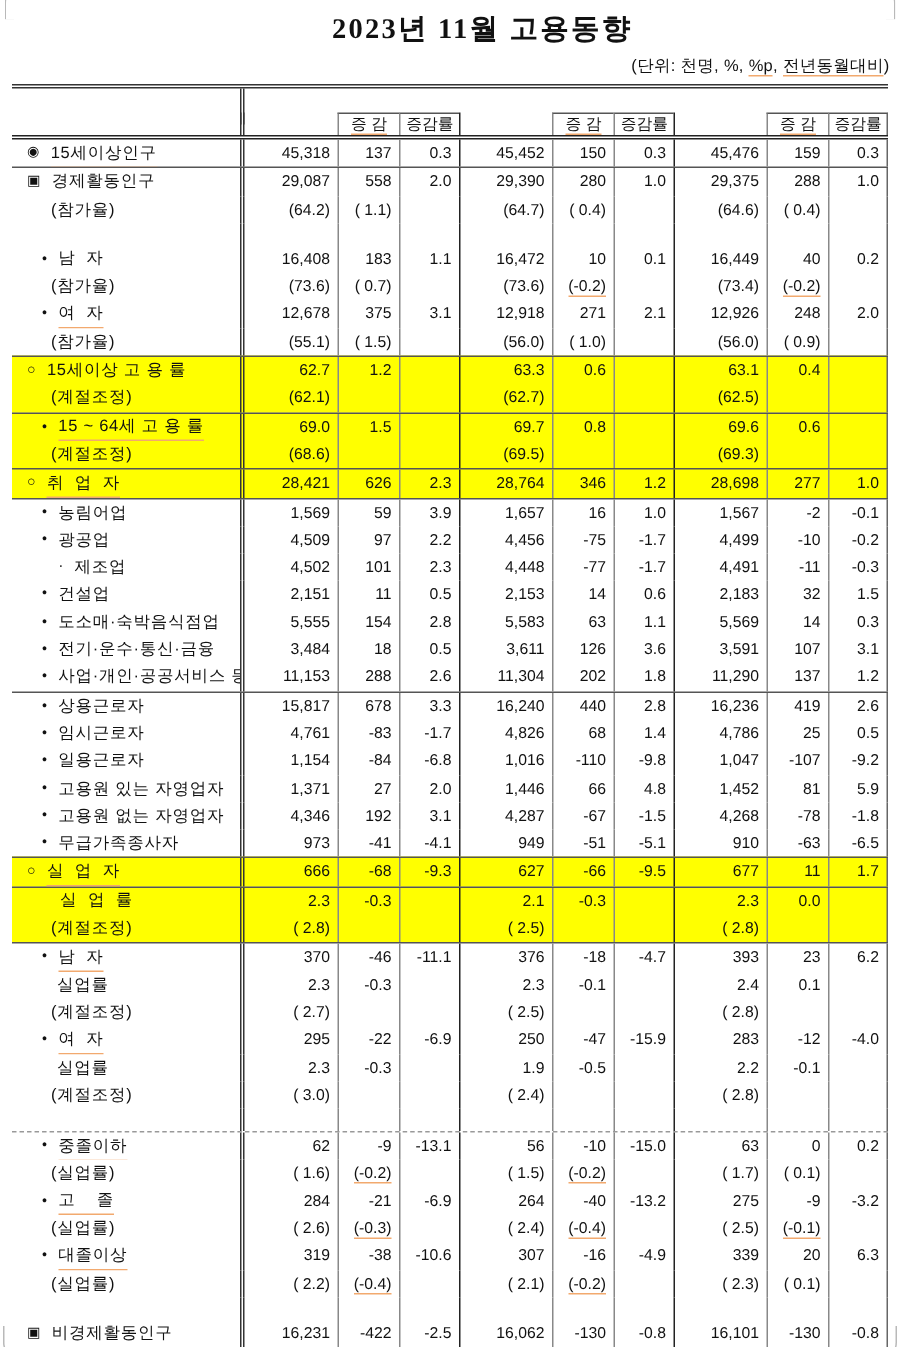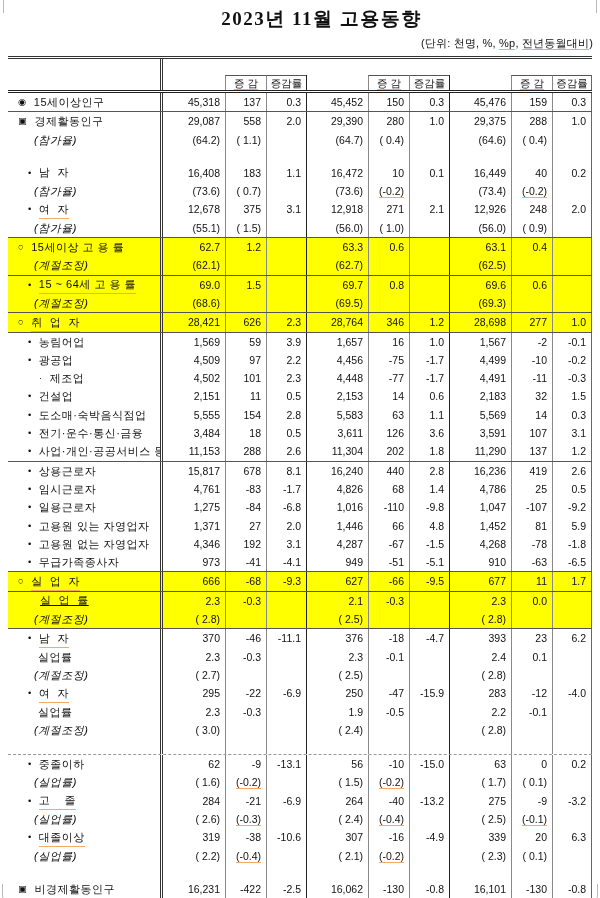--- a/index.html
+++ b/index.html
@@ -44,23 +44,23 @@
   .row.bts{border-top:1px solid #555;}
   .row.btd{border-top:1px dashed #999;}
   .lab{
     border-right:3px double #333;font-size:11px;white-space:pre;
     display:flex;align-items:center;letter-spacing:0.5px;
   }
   .pfx{margin-right:7px;font-size:9.5px;flex:none;}
   .ind0{padding-left:10px;}
   .ind1{padding-left:20px;}
   .ind2{padding-left:31px;}
-  .ind3{padding-left:26px;font-style:italic;}
+  .ind3{padding-left:26px;}
   .ind4{padding-left:30px;}
-  .ind5{padding-left:32px;text-decoration:underline;}
+  .ind5{padding-left:32px;}
   .num{font-size:10.5px;text-align:right;padding-right:5px;white-space:pre;}
   .num.last{border-right:1px solid #666;}
   
   .corner{position:absolute;width:20px;height:22px;border:0 solid #b9b9b9;}
   .tl{left:3px;top:-10px;border-left-width:1.5px;border-top-width:1.5px;border-top-left-radius:12px;}
   .tr{right:3px;top:-10px;border-right-width:1.5px;border-top-width:1.5px;border-top-right-radius:12px;}
   .bl{left:2px;bottom:-9px;border-left-width:1.5px;border-bottom-width:1.5px;border-bottom-left-radius:12px;}
   .br{right:2px;bottom:-9px;border-right-width:1.5px;border-bottom-width:1.5px;border-bottom-right-radius:12px;}
 </style>
 </head>
@@ -331,21 +331,21 @@
         <div class="cell num thin"><span>202</span></div>
         <div class="cell num thin"><span>1.8</span></div>
         <div class="cell num gs"><span>11,290</span></div>
         <div class="cell num thin"><span>137</span></div>
         <div class="cell num thin last"><span>1.2</span></div>
       </div>
       <div class="row bts">
         <div class="cell lab ind1"><span class="pfx">•</span><span>상용근로자</span></div>
         <div class="cell num"><span>15,817</span></div>
         <div class="cell num thin"><span>678</span></div>
-        <div class="cell num thin"><span>8.1</span></div>
+        <div class="cell num thin"><span>3.3</span></div>
         <div class="cell num gs"><span>16,240</span></div>
         <div class="cell num thin"><span>440</span></div>
         <div class="cell num thin"><span>2.8</span></div>
         <div class="cell num gs"><span>16,236</span></div>
         <div class="cell num thin"><span>419</span></div>
         <div class="cell num thin last"><span>2.6</span></div>
       </div>
       <div class="row">
         <div class="cell lab ind1"><span class="pfx">•</span><span>임시근로자</span></div>
         <div class="cell num"><span>4,761</span></div>
@@ -353,21 +353,21 @@
         <div class="cell num thin"><span>-1.7</span></div>
         <div class="cell num gs"><span>4,826</span></div>
         <div class="cell num thin"><span>68</span></div>
         <div class="cell num thin"><span>1.4</span></div>
         <div class="cell num gs"><span>4,786</span></div>
         <div class="cell num thin"><span>25</span></div>
         <div class="cell num thin last"><span>0.5</span></div>
       </div>
       <div class="row">
         <div class="cell lab ind1"><span class="pfx">•</span><span>일용근로자</span></div>
-        <div class="cell num"><span>1,275</span></div>
+        <div class="cell num"><span>1,154</span></div>
         <div class="cell num thin"><span>-84</span></div>
         <div class="cell num thin"><span>-6.8</span></div>
         <div class="cell num gs"><span>1,016</span></div>
         <div class="cell num thin"><span>-110</span></div>
         <div class="cell num thin"><span>-9.8</span></div>
         <div class="cell num gs"><span>1,047</span></div>
         <div class="cell num thin"><span>-107</span></div>
         <div class="cell num thin last"><span>-9.2</span></div>
       </div>
       <div class="row">

